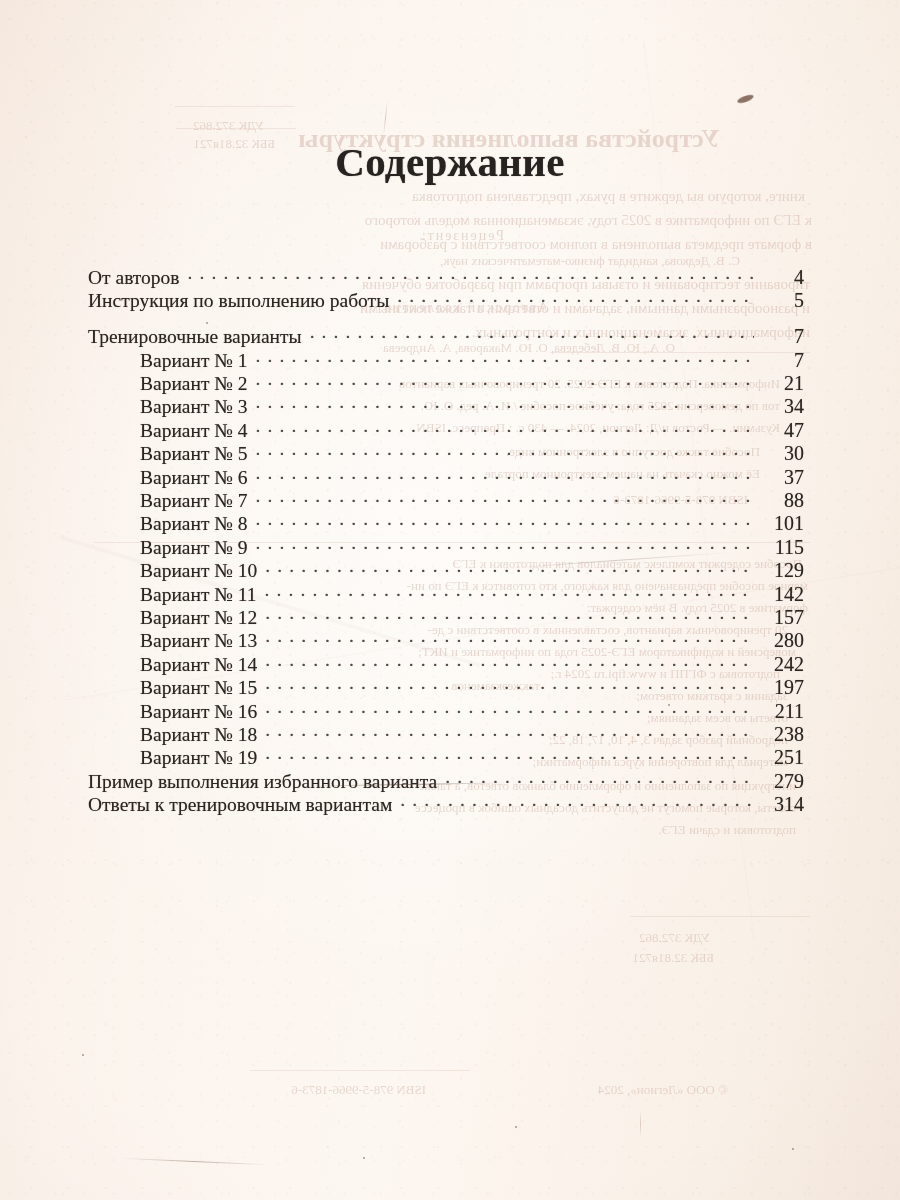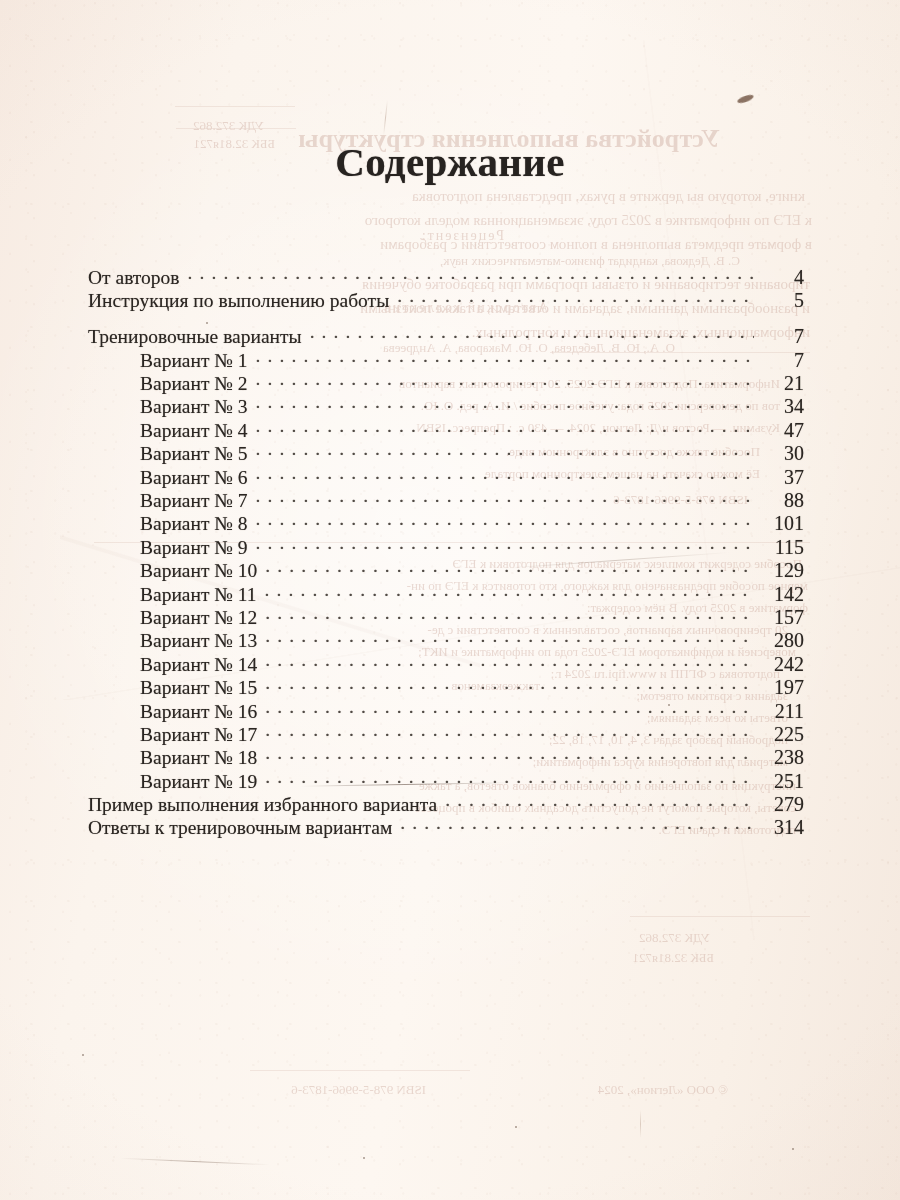--- a/index.html
+++ b/index.html
@@ -335,25 +335,20 @@
           <span class="label">Вариант № 15</span>
           <span class="leader"></span>
           <span class="page-no">197</span>
         </div>
         <div class="row indent">
           <span class="label">Вариант № 16</span>
           <span class="leader"></span>
           <span class="page-no">211</span>
         </div>
         <div class="row indent">
-          <span class="label">Вариант № 17</span>
-          <span class="leader"></span>
-          <span class="page-no">225</span>
-        </div>
-        <div class="row indent">
           <span class="label">Вариант № 18</span>
           <span class="leader"></span>
           <span class="page-no">238</span>
         </div>
         <div class="row indent">
           <span class="label">Вариант № 19</span>
           <span class="leader"></span>
           <span class="page-no">251</span>
         </div>
         <div class="row">

